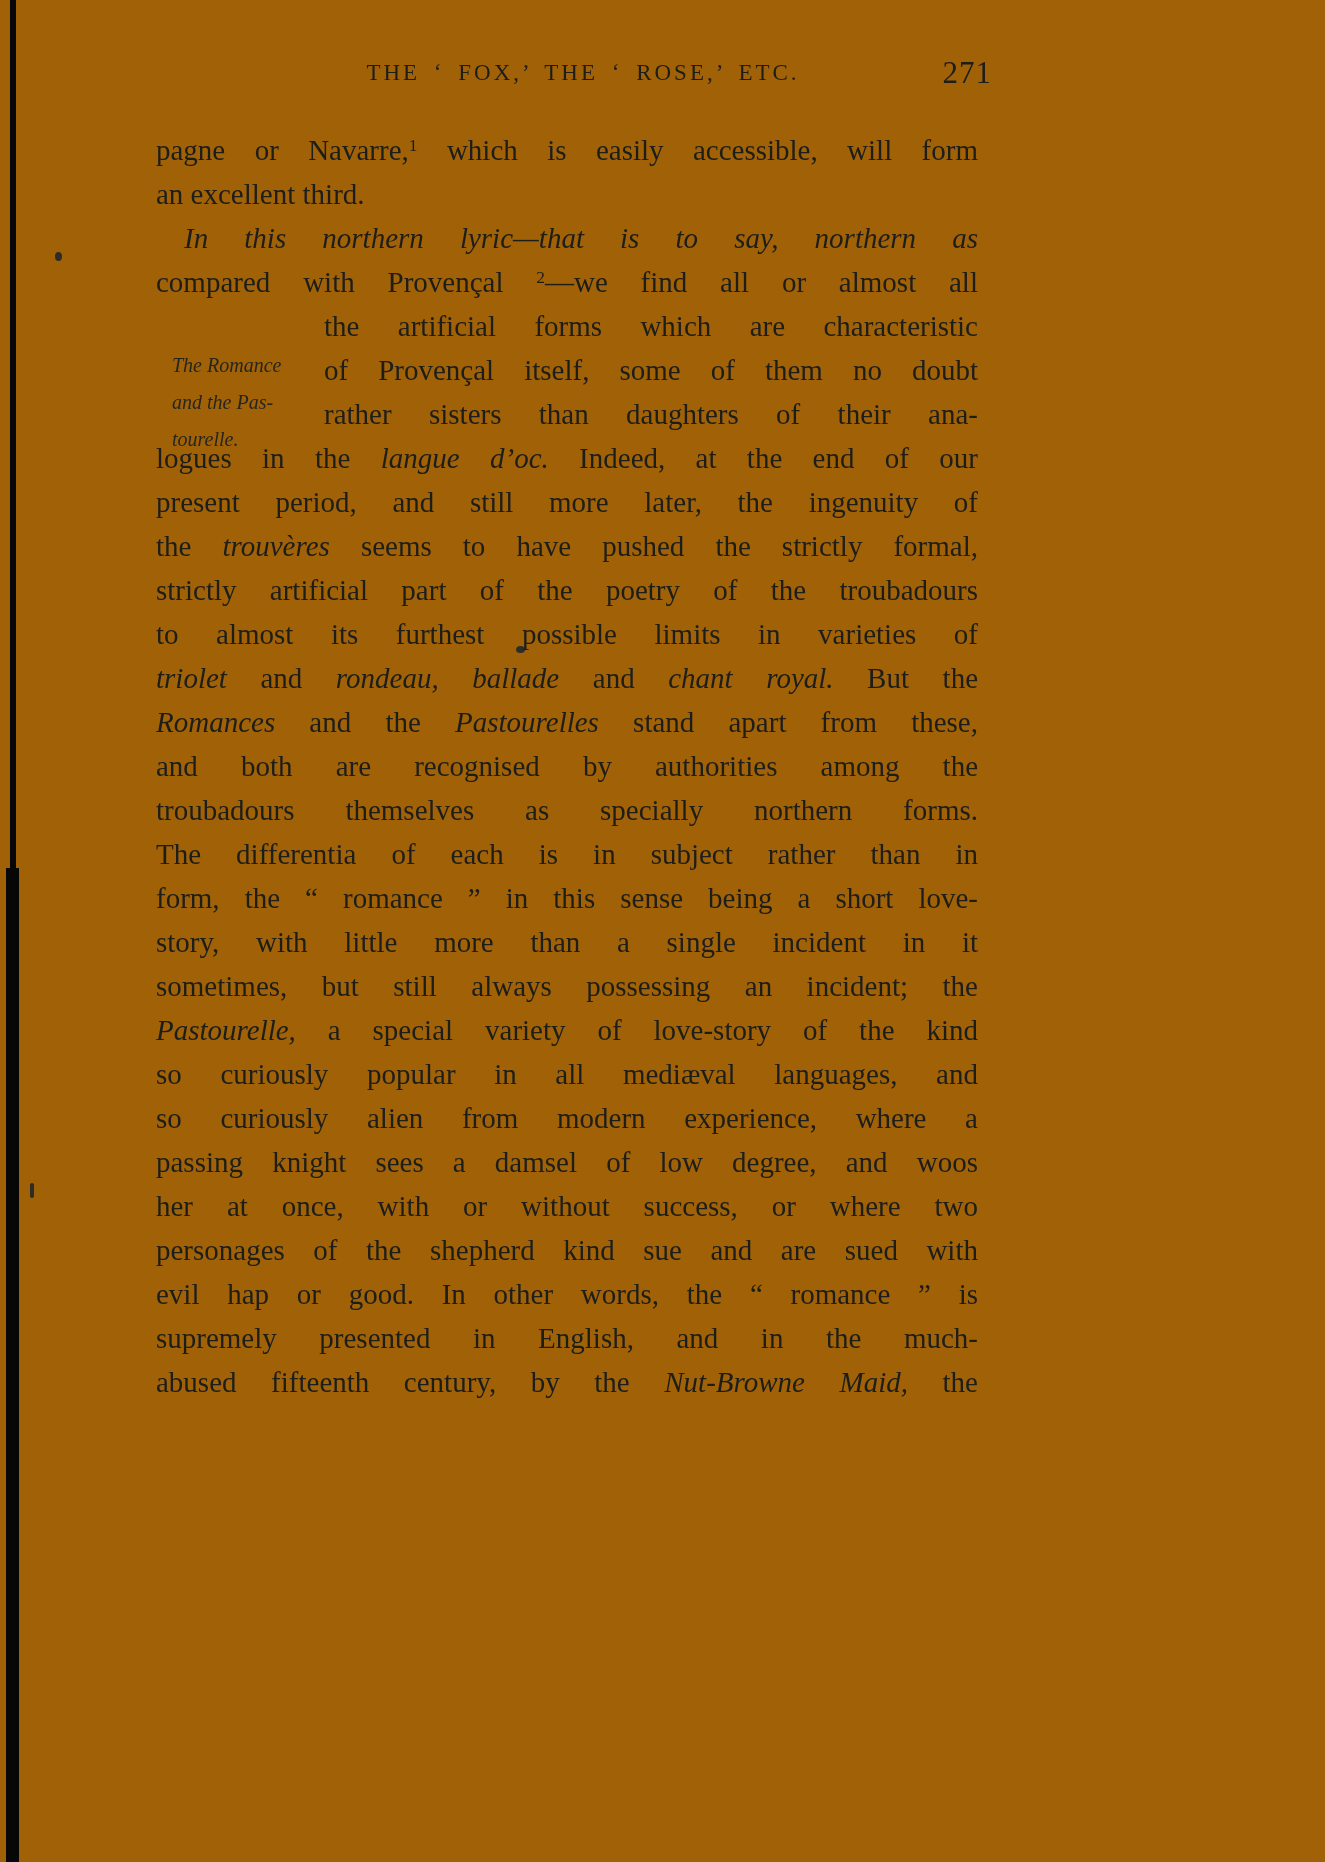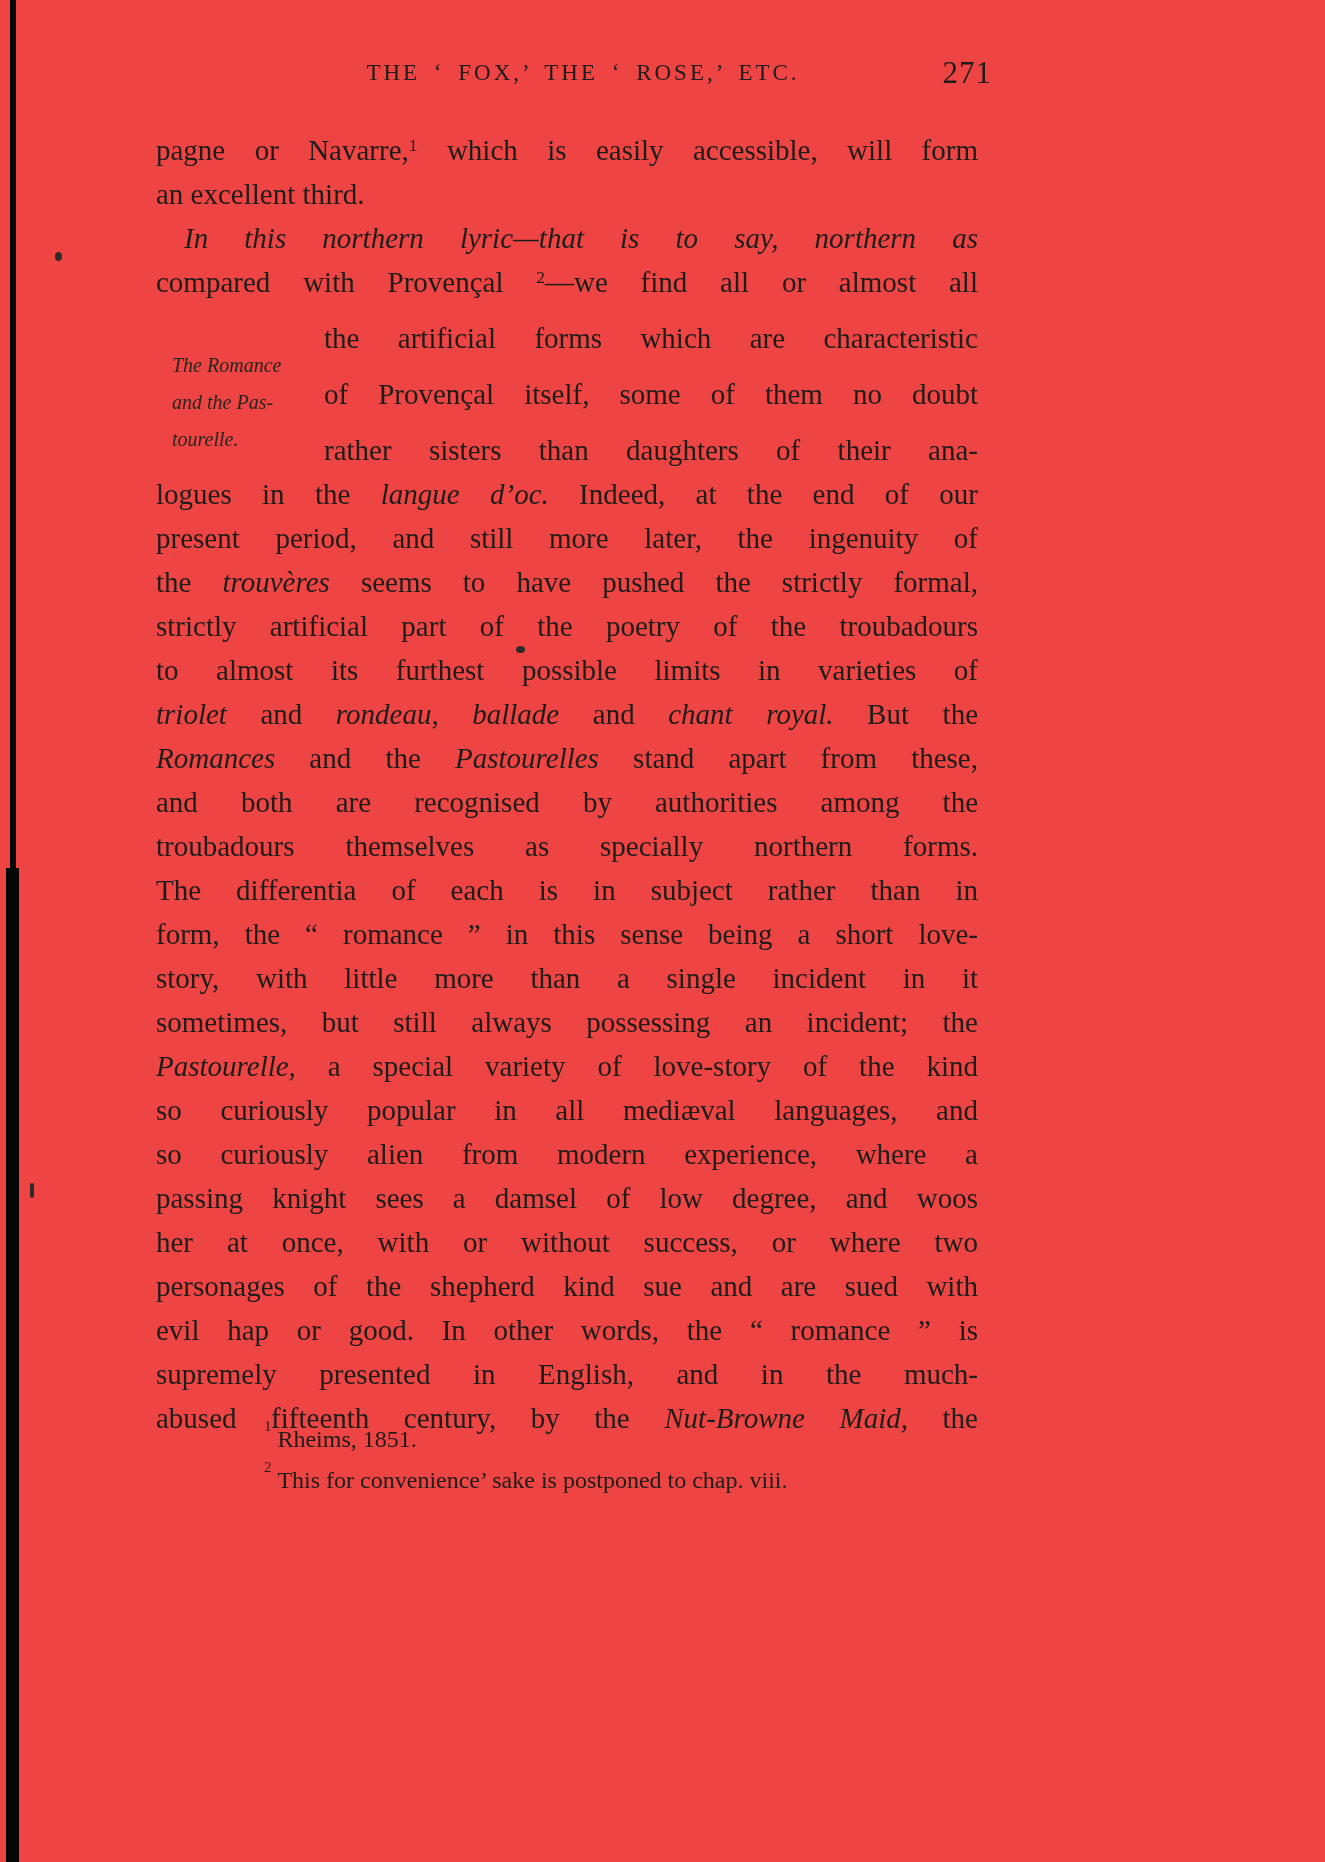--- a/index.html
+++ b/index.html
@@ -1,21 +1,21 @@
 <!DOCTYPE html>
 <html><head>
 <meta charset="utf-8">
 <title>Book Page Scan</title>
 <style>
   * { margin:0; padding:0; box-sizing:border-box; }
   html,body { background:#e9e9e6; }
   .page {
     position:relative;
     width:1325px; height:1862px;
-    background:#ef4444;
+    background:#a16207;
     font-family:"Liberation Serif","DejaVu Serif",serif;
     color:#1d1d1a;
     overflow:hidden;
   }
   
   .binding {
     position:absolute; left:10px; top:0; width:6px; height:100%;
     background:#070707;
   }
   .binding::after {
@@ -40,21 +40,21 @@
   .textlines {
     position:absolute; left:156px; top:128px; width:822px;
     font-size:29px; line-height:44px;
   }
   .bline {
     height:44px; overflow:hidden;
     text-align:justify; text-align-last:justify;
   }
   .bline.parend { text-align-last:left; }
   .bline.pindent { text-indent:28px;font-style:italic; }
-  .bline.cutin { margin-left:168px;margin-top:12px; }
+  .bline.cutin { margin-left:168px; }
   .it { font-style:italic; }
   .supref { font-size:0.6em; position:relative; top:-0.5em; }
 
   .sidenote {
     position:absolute; left:172px; top:314px; width:162px;
     font-size:20px; line-height:37px; font-style:italic; color:#26261f;margin-top:33px;
   }
 
   .footnotes {
     position:absolute; left:172px; top:1416px; width:822px;
@@ -109,22 +109,14 @@
       <div class="bline"><span class="">so curiously popular in all mediæval languages, and</span></div>
       <div class="bline"><span class="">so curiously alien from modern experience, where a</span></div>
       <div class="bline"><span class="">passing knight sees a damsel of low degree, and woos</span></div>
       <div class="bline"><span class="">her at once, with or without success, or where two</span></div>
       <div class="bline"><span class="">personages of the shepherd kind sue and are sued with</span></div>
       <div class="bline"><span class="">evil hap or good. In other words, the “ romance ” is</span></div>
       <div class="bline"><span class="">supremely presented in English, and in the much-</span></div>
       <div class="bline"><span class="">abused fifteenth century, by the </span><span class="it ">Nut-Browne Maid,</span><span class=""> the</span></div>
     </div>
 
-  <div class="footnotes">
-    <div>
-      <sup class="footnote-marker">1</sup><span>Rheims, 1851.</span>
-    </div>
-    <div>
-      <sup class="footnote-marker">2</sup><span>This for convenience’ sake is postponed to chap. viii.</span>
-    </div>
-  </div>
 
 </div>
 
 </body></html>

